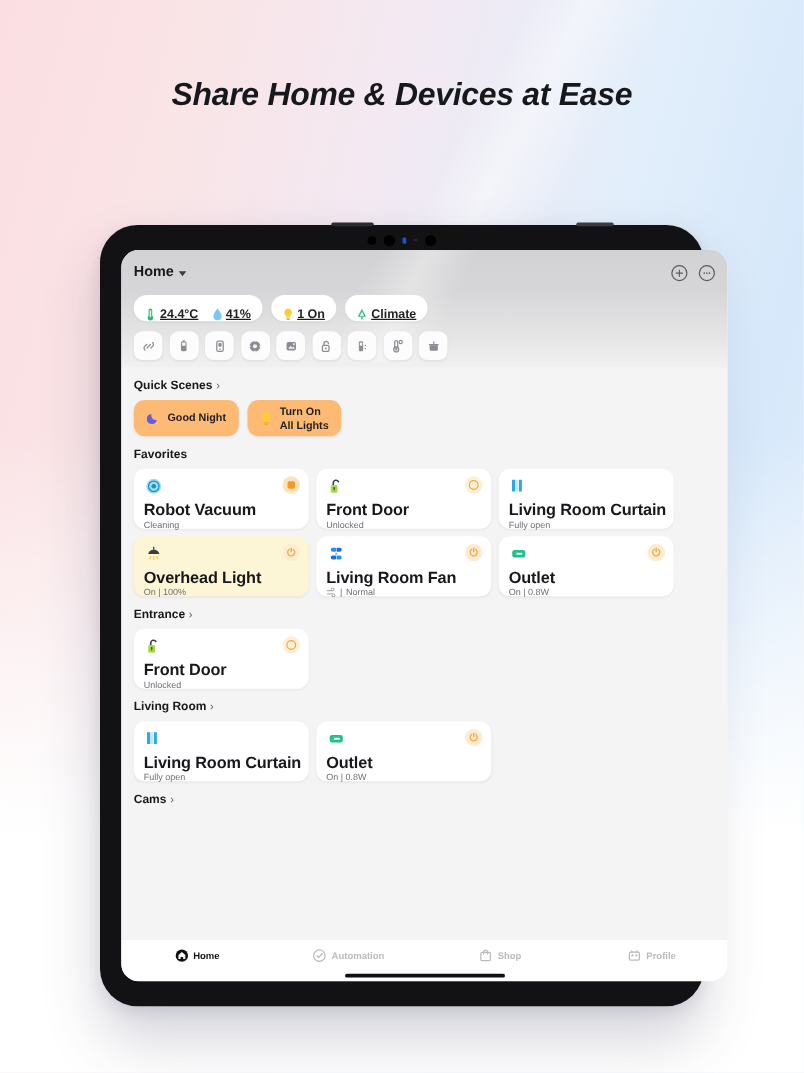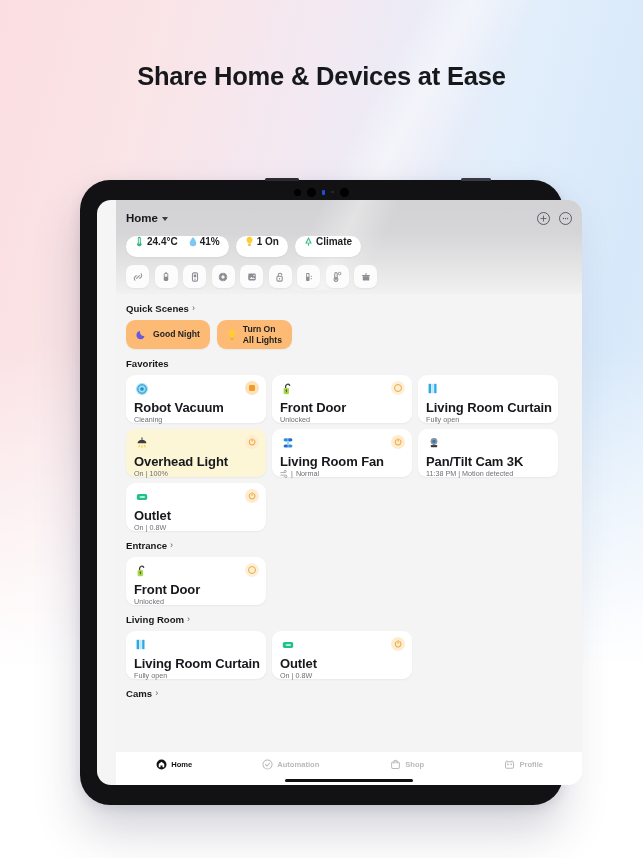--- a/index.html
+++ b/index.html
@@ -21,21 +21,21 @@
   #bg-sheen {
     position: absolute; left: 0; top: 0; width: 643px; height: 320px;
     background: linear-gradient(118deg, rgba(255,255,255,0) 52%, rgba(255,255,255,0.45) 58%, rgba(255,255,255,0) 66%);
   }
 
   
   #headline-wrap {
     position: absolute; left: 0; top: 62px; width: 643px; text-align: center;
   }
   #headline {
-    font-size: 25.5px; font-weight: bold; color: #16181c; letter-spacing: -0.2px;
+    font-size: 25.5px; font-weight: bold; color: #16181c; letter-spacing: -0.2px; font-style: italic;
   }
   #subheadline {
     margin-top: 13px; font-size: 15.2px; color: #a3a6ad; letter-spacing: -0.1px;
   }
 
   
   #tablet {
     position: absolute; left: 80px; top: 180px; width: 483px; height: 625px;
     background: #121214;
     border-radius: 30px;
@@ -61,21 +61,21 @@
   }
   .cam-dot { width: 7px; height: 7px; border-radius: 50%; background: #000; }
   .cam-dot.big { width: 9px; height: 9px; }
   .cam-dot.blue { width: 3px; height: 5px; border-radius: 1px; background: #1b4fd6; }
   .cam-dot.tiny { width: 2.5px; height: 2.5px; background: #2a2a2e; }
 
   #screen {
     position: relative; width: 485px; height: 585px;
     border-radius: 14px; overflow: hidden;
     background: #f5f5f5;
-    display: flex; flex-direction: column; padding-left: 19px;
+    display: flex; flex-direction: column;
   }
 
   
   #app-top {
     background: linear-gradient(to bottom, #d2d2d4 0%, #d6d6d8 35%, #e6e6e7 75%, #f1f1f1 100%);
     position: relative;
     padding: 9px 10px 6px 10px;
     flex: 0 0 auto;
   }
   #app-top::after{
@@ -98,23 +98,24 @@
     width: 13px; height: 13px; border-radius: 50%; border: 1.1px solid #5a5c61;
     display: flex; align-items: center; justify-content: center; color: #5a5c61;
     font-size: 9px; line-height: 1;
   }
   .circ-icon svg { display: block; }
 
   
   #chips-row { display: flex; gap: 7px; margin-top: 9px; position: relative; z-index: 2; }
   .chip {
     background: #fff; border-radius: 13px; height: 21px; padding: 0 9px;
-    display: flex; align-items: flex-start; gap: 4px;
+    display: flex; align-items: flex-end; gap: 4px;
     font-size: 10px; font-weight: bold; color: #1d1f22;
     box-shadow: 0 1px 2px rgba(0,0,0,0.05);
+    text-decoration: underline;
   }
   .chip .grp { display:flex; align-items:center; gap:3px; }
   .chip .spacer { width: 3px; }
 
   
   #types-row { display: flex; gap: 5.5px; margin-top: 8px; position: relative; z-index: 2; }
   .type-btn {
     width: 23px; height: 23px; border-radius: 7px; background: #fcfcfc;
     display: flex; align-items: center; justify-content: center;
     box-shadow: 0 1px 1.5px rgba(0,0,0,0.05);
@@ -463,34 +464,20 @@
                 <path d="M1 6.4h6.2a1.5 1.5 0 1 1-1.5 1.5" stroke="#8a8d92" stroke-width="0.9" fill="none" stroke-linecap="round"></path>
               </svg>
             <span>|</span>
             <span>Normal</span>
           </div>
           <div class="dev-toggle">
               <span class="pwr">⏻</span>
             </div>
         </div>
 
-        <div class="dev-card">
-          <div class="dev-icon">
-            <svg width="14" height="14" viewBox="0 0 14 14">
-                <circle cx="7" cy="5.3" r="3.4" fill="#8e9299"></circle>
-                <circle cx="7" cy="5.3" r="1.6" fill="#1f7fc4"></circle>
-                <rect x="3.7" y="9" width="6.6" height="2.2" rx="0.9" fill="#3b3d42"></rect>
-                <rect x="6.3" y="8.2" width="1.4" height="1.2" fill="#6c7077"></rect>
-              </svg>
-          </div>
-          <div class="dev-name">Pan/Tilt Cam 3K</div>
-          <div class="dev-sub">
-              <span>11:38 PM | Motion detected</span>
-            </div>
-        </div>
 
         <div class="dev-card">
           <div class="dev-icon">
             <svg width="14" height="14" viewBox="0 0 14 14">
                 <rect x="1.8" y="4" width="10.4" height="6" rx="1.8" fill="#1fc08a"></rect>
                 <rect x="4" y="6.2" width="6" height="1.6" rx="0.8" fill="#e9fbf4"></rect>
                 <circle cx="4.6" cy="7" r="0.75" fill="#1fc08a"></circle>
               </svg>
           </div>
           <div class="dev-name">Outlet</div>

